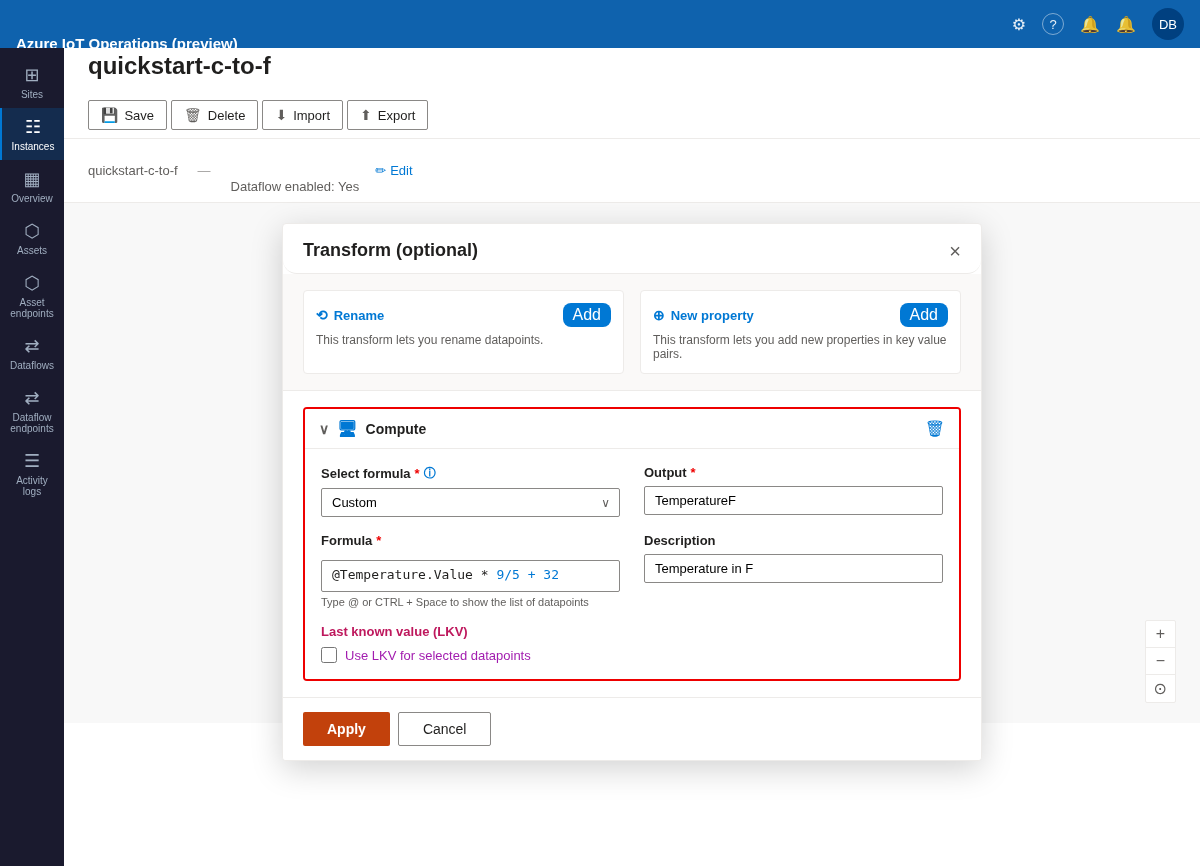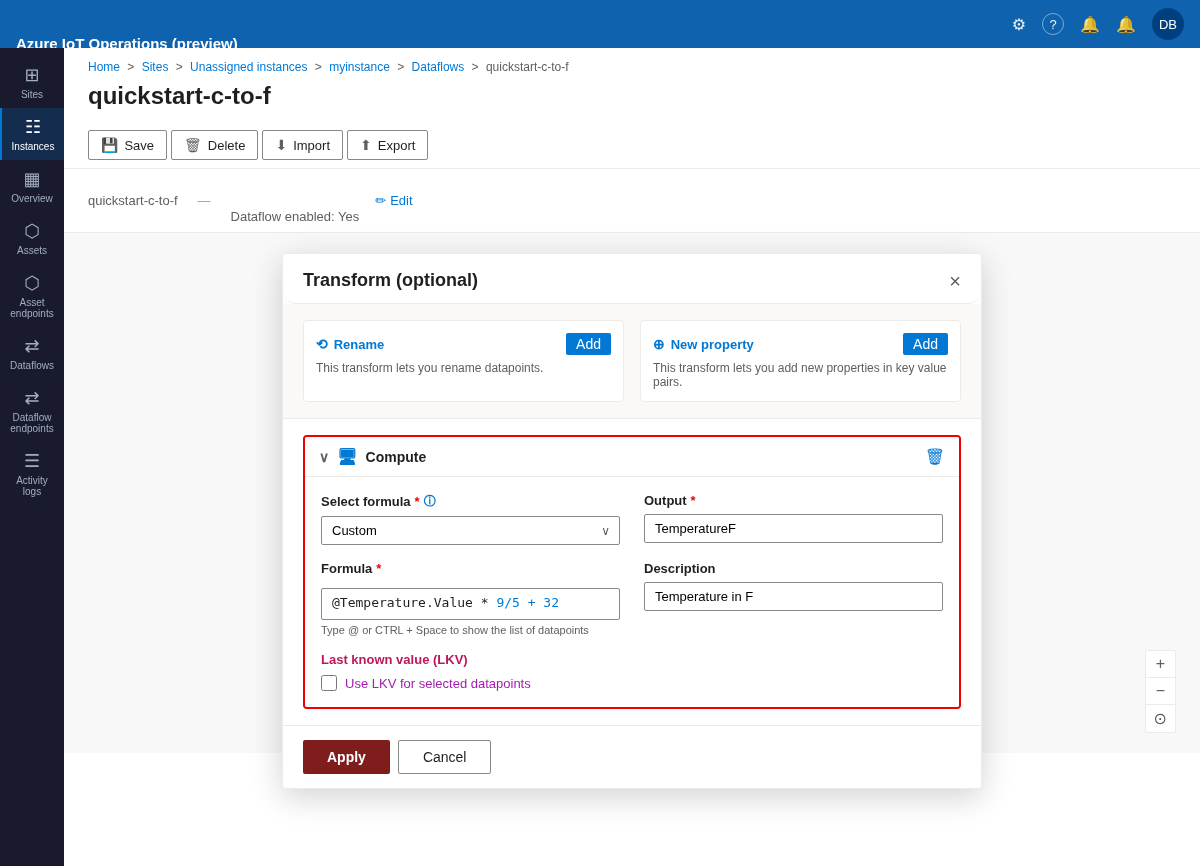--- a/index.html
+++ b/index.html
@@ -76,21 +76,21 @@
     .modal-close { background: none; border: none; cursor: pointer; font-size: 20px; color: #605e5c; line-height: 1; }
 
     
     .modal-scroll { max-height: 520px; overflow-y: auto; }
 
     
     .transform-cards { display: flex; gap: 16px; padding: 16px 20px; background: #faf9f8; border-bottom: 1px solid #edebe9; }
     .transform-card { flex: 1; padding: 12px; background: white; border: 1px solid #edebe9; border-radius: 4px; }
     .transform-card-header { display: flex; align-items: center; justify-content: space-between; margin-bottom: 6px; }
     .transform-card-title { font-size: 13px; font-weight: 600; color: #0078d4; display: flex; align-items: center; gap: 6px; }
-    .add-btn-sm { background: #0078d4; color: white; border: none; padding: 3px 10px; font-size: 14px; cursor: pointer; border-radius: 2px; }
+    .add-btn-sm { background: #0078d4; color: white; border: none; padding: 3px 10px; font-size: 16px; cursor: pointer; border-radius: 8px; }
     .transform-card p { font-size: 12px; color: #605e5c; }
 
     
     .compute-section {
       margin: 16px 20px;
       border: 2px solid #e00;
       border-radius: 4px;
       overflow: hidden;
     }
     .compute-header {
@@ -158,21 +158,21 @@
     .checkbox-label { font-size: 13px; color: #a21caf; }
 
     
     .modal-footer {
       display: flex;
       gap: 8px;
       padding: 14px 20px;
       border-top: 1px solid #edebe9;
       background: white;
     }
-    .btn-primary { background: #7f1d1d; color: white; border: none; padding: 8px 24px; font-size: 14px; font-weight: 600; cursor: pointer; border-radius: 2px; }
+    .btn-primary { background: #c2410c; color: white; border: none; padding: 8px 24px; font-size: 14px; font-weight: 600; cursor: pointer; border-radius: 2px; }
     .btn-default { background: white; color: #201f1e; border: 1px solid #8a8886; padding: 8px 24px; font-size: 14px; cursor: pointer; border-radius: 2px; }
 
     
     ::-webkit-scrollbar { width: 6px; }
     ::-webkit-scrollbar-thumb { background: #a19f9d; border-radius: 3px; }
 
     
     .chevron { font-size: 14px; color: #605e5c; cursor: pointer; }
 
     
@@ -233,33 +233,20 @@
       <span>Dataflow<br>endpoints</span>
     </div>
     <div class="sidebar-item" style="font-size:9.5px;">
       <span class="icon">☰</span>
       <span>Activity<br>logs</span>
     </div>
   </div>
 
   <div class="content">
 
-    <div class="breadcrumb">
-      <a>Home</a>
-      <span class="sep"> &gt; </span>
-      <a>Sites</a>
-      <span class="sep"> &gt; </span>
-      <a>Unassigned instances</a>
-      <span class="sep"> &gt; </span>
-      <a>myinstance</a>
-      <span class="sep"> &gt; </span>
-      <a>Dataflows</a>
-      <span class="sep"> &gt; </span>
-      <span class="current">quickstart-c-to-f</span>
-    </div>
 
     <div class="page-title">quickstart-c-to-f</div>
 
     <div class="toolbar">
       <button class="toolbar-btn">
         <span class="icon">💾</span>
         <span>Save</span>
       </button>
       <button class="toolbar-btn">
         <span class="icon">🗑</span>

